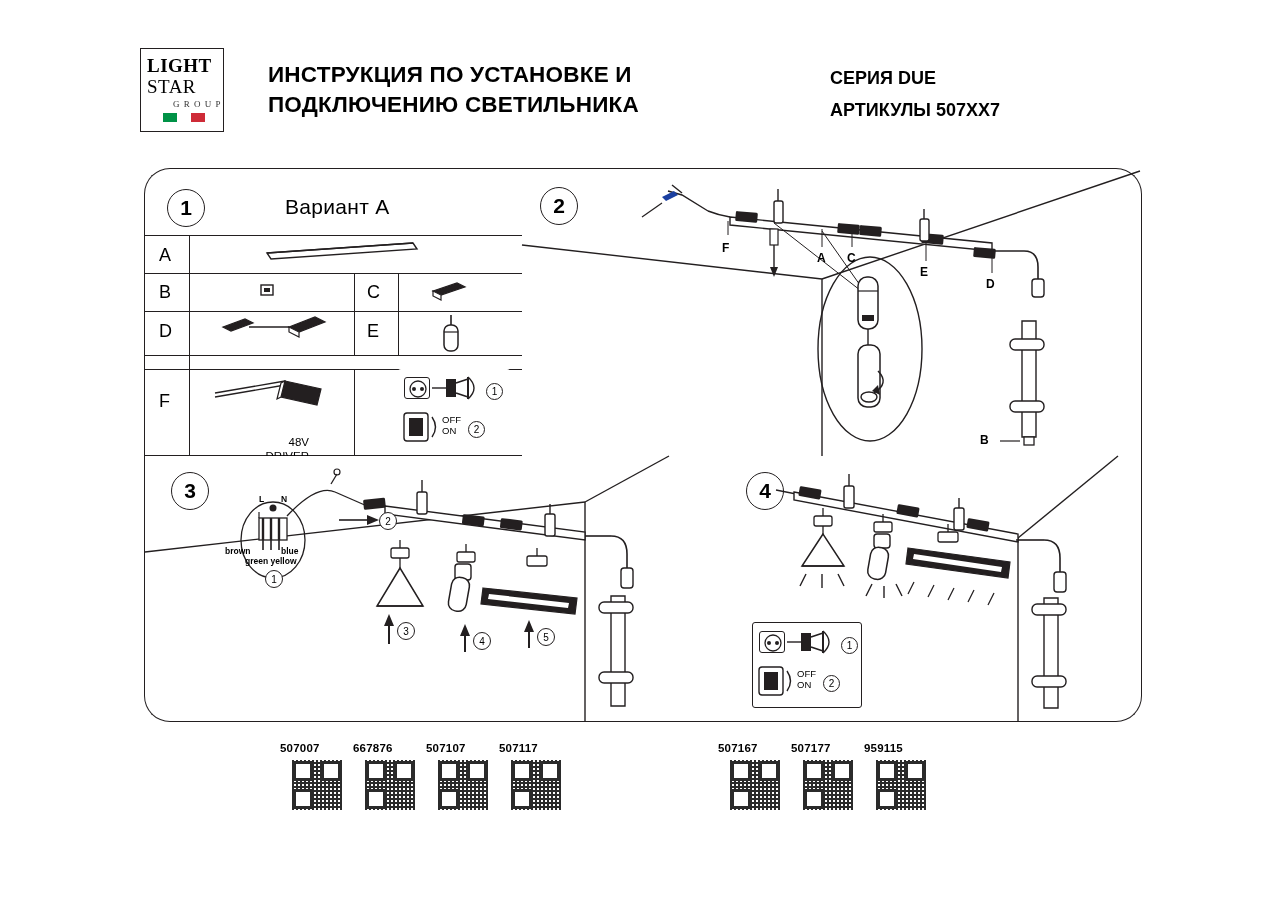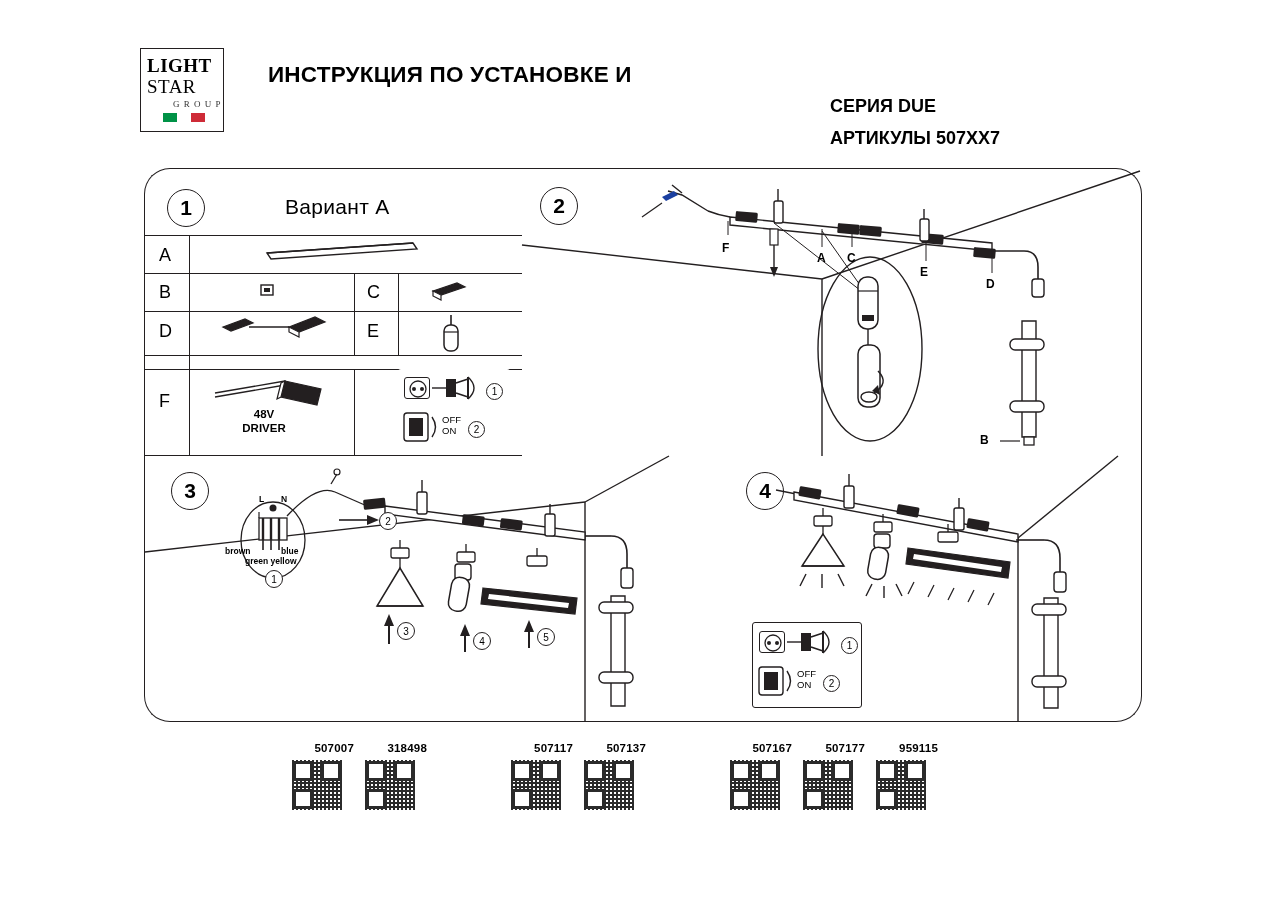--- a/index.html
+++ b/index.html
@@ -79,21 +79,20 @@
     line-height: 30px;
     letter-spacing: 0.2px;
   }
   .title-series {
     position: absolute;
     left: 690px; top: 18px;
     width: 300px;
     font-size: 18px;
     font-weight: bold;
     line-height: 32px;
-    margin-top: 28px;
   }
   .title-series .l2 { display: block; }
 
   
   .panel {
     position: absolute;
     border: 1.6px solid #231f20;
     box-sizing: border-box;
     background: #fff;
   }
@@ -163,23 +162,24 @@
   }
   .variant-title {
     position: absolute;
     font-size: 21px;
     font-weight: normal;
     letter-spacing: 0.3px;
   }
   .driver-text {
     position: absolute;
     font-size: 11.5px;
-    font-weight: bold;
+    font-weight: normal;
     line-height: 14px;
-    text-align: center;
+    text-align: right;
+    margin-top: 28px;
   }
 
   
   .picto {
     position: absolute;
     border: 1.4px solid #231f20;
     border-radius: 3px;
     box-sizing: border-box;
     background: #fff;
   }
@@ -194,21 +194,21 @@
 
   
   .qr-row {
     position: absolute;
     left: 280px; top: 742px;
     width: 730px; height: 100px;
   }
   .qr-item {
     position: absolute;
     width: 74px;
-    text-align: right;
+    text-align: left;
   }
   .qr-code {
     width: 50px; height: 50px;
     margin: 6px auto 0 auto;
     background-color: #fff;
     background-image:
       repeating-linear-gradient(0deg, #2b2b2b 0 2px, transparent 2px 4px),
       repeating-linear-gradient(90deg, #2b2b2b 0 2px, transparent 2px 4px);
     background-size: 4px 4px, 4px 4px;
     position: relative;
@@ -251,20 +251,21 @@
       <div class="logo-star">STAR</div>
       <div class="logo-group">G R O U P</div>
       <div class="flag">
         <i style="background:#009246"></i>
           <i style="background:#ffffff"></i>
           <i style="background:#ce2b37"></i>
       </div>
     </div>
     <div class="title-main">
       <span>ИНСТРУКЦИЯ ПО УСТАНОВКЕ И</span><br>
+      <span>ПОДКЛЮЧЕНИЮ СВЕТИЛЬНИКА</span>
     </div>
     <div class="title-series">
       <span class="l2">СЕРИЯ DUE</span>
       <span class="l2">АРТИКУЛЫ 507XX7</span>
     </div>
   </div>
 
   <div class="panel" id="panel1">
     <div class="step-circle" style="left:22px; top:20px; width:36px; height:36px;">1</div>
     <div class="variant-title" style="left:140px; top:26px;">Вариант А</div>
@@ -587,37 +588,37 @@
   </div>
 
   <div class="qr-row">
     <div class="qr-item" style="left:0px; top:0px;">
       <div class="qr-label">507007</div>
       <div class="qr-code">
           <span class="qr-inner"></span>
         </div>
     </div>
     <div class="qr-item" style="left:73px; top:0px;">
-      <div class="qr-label">318498</div>
+      <div class="qr-label">667876</div>
+      <div class="qr-code">
+          <span class="qr-inner"></span>
+        </div>
+    </div>
+    <div class="qr-item" style="left:146px; top:0px;">
+      <div class="qr-label">507107</div>
       <div class="qr-code">
           <span class="qr-inner"></span>
         </div>
     </div>
     <div class="qr-item" style="left:219px; top:0px;">
       <div class="qr-label">507117</div>
       <div class="qr-code">
           <span class="qr-inner"></span>
         </div>
     </div>
-    <div class="qr-item" style="left:292px; top:0px;">
-      <div class="qr-label">507137</div>
-      <div class="qr-code">
-          <span class="qr-inner"></span>
-        </div>
-    </div>
     <div class="qr-item" style="left:438px; top:0px;">
       <div class="qr-label">507167</div>
       <div class="qr-code">
           <span class="qr-inner"></span>
         </div>
     </div>
     <div class="qr-item" style="left:511px; top:0px;">
       <div class="qr-label">507177</div>
       <div class="qr-code">
           <span class="qr-inner"></span>

